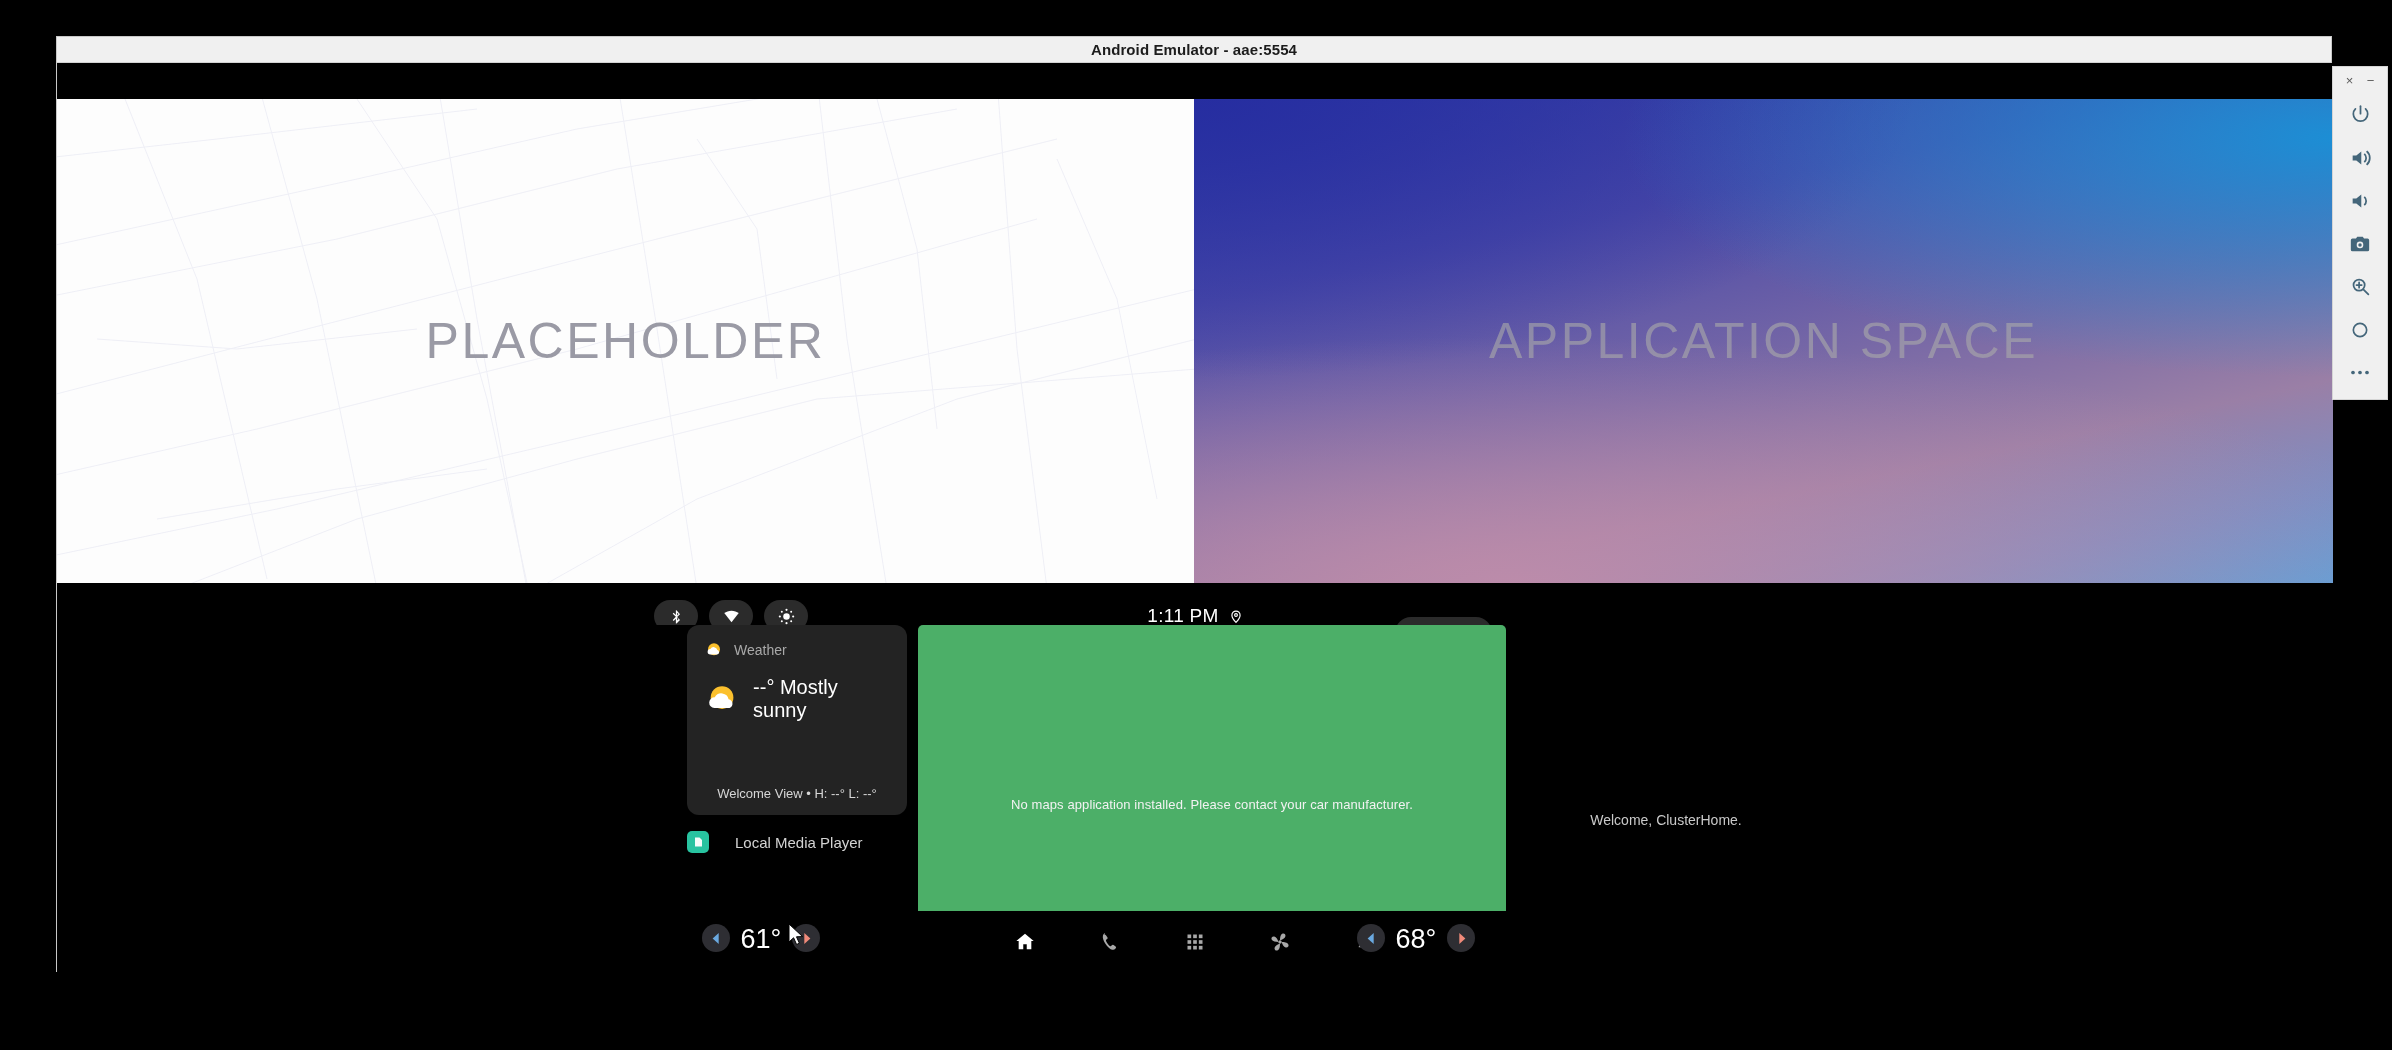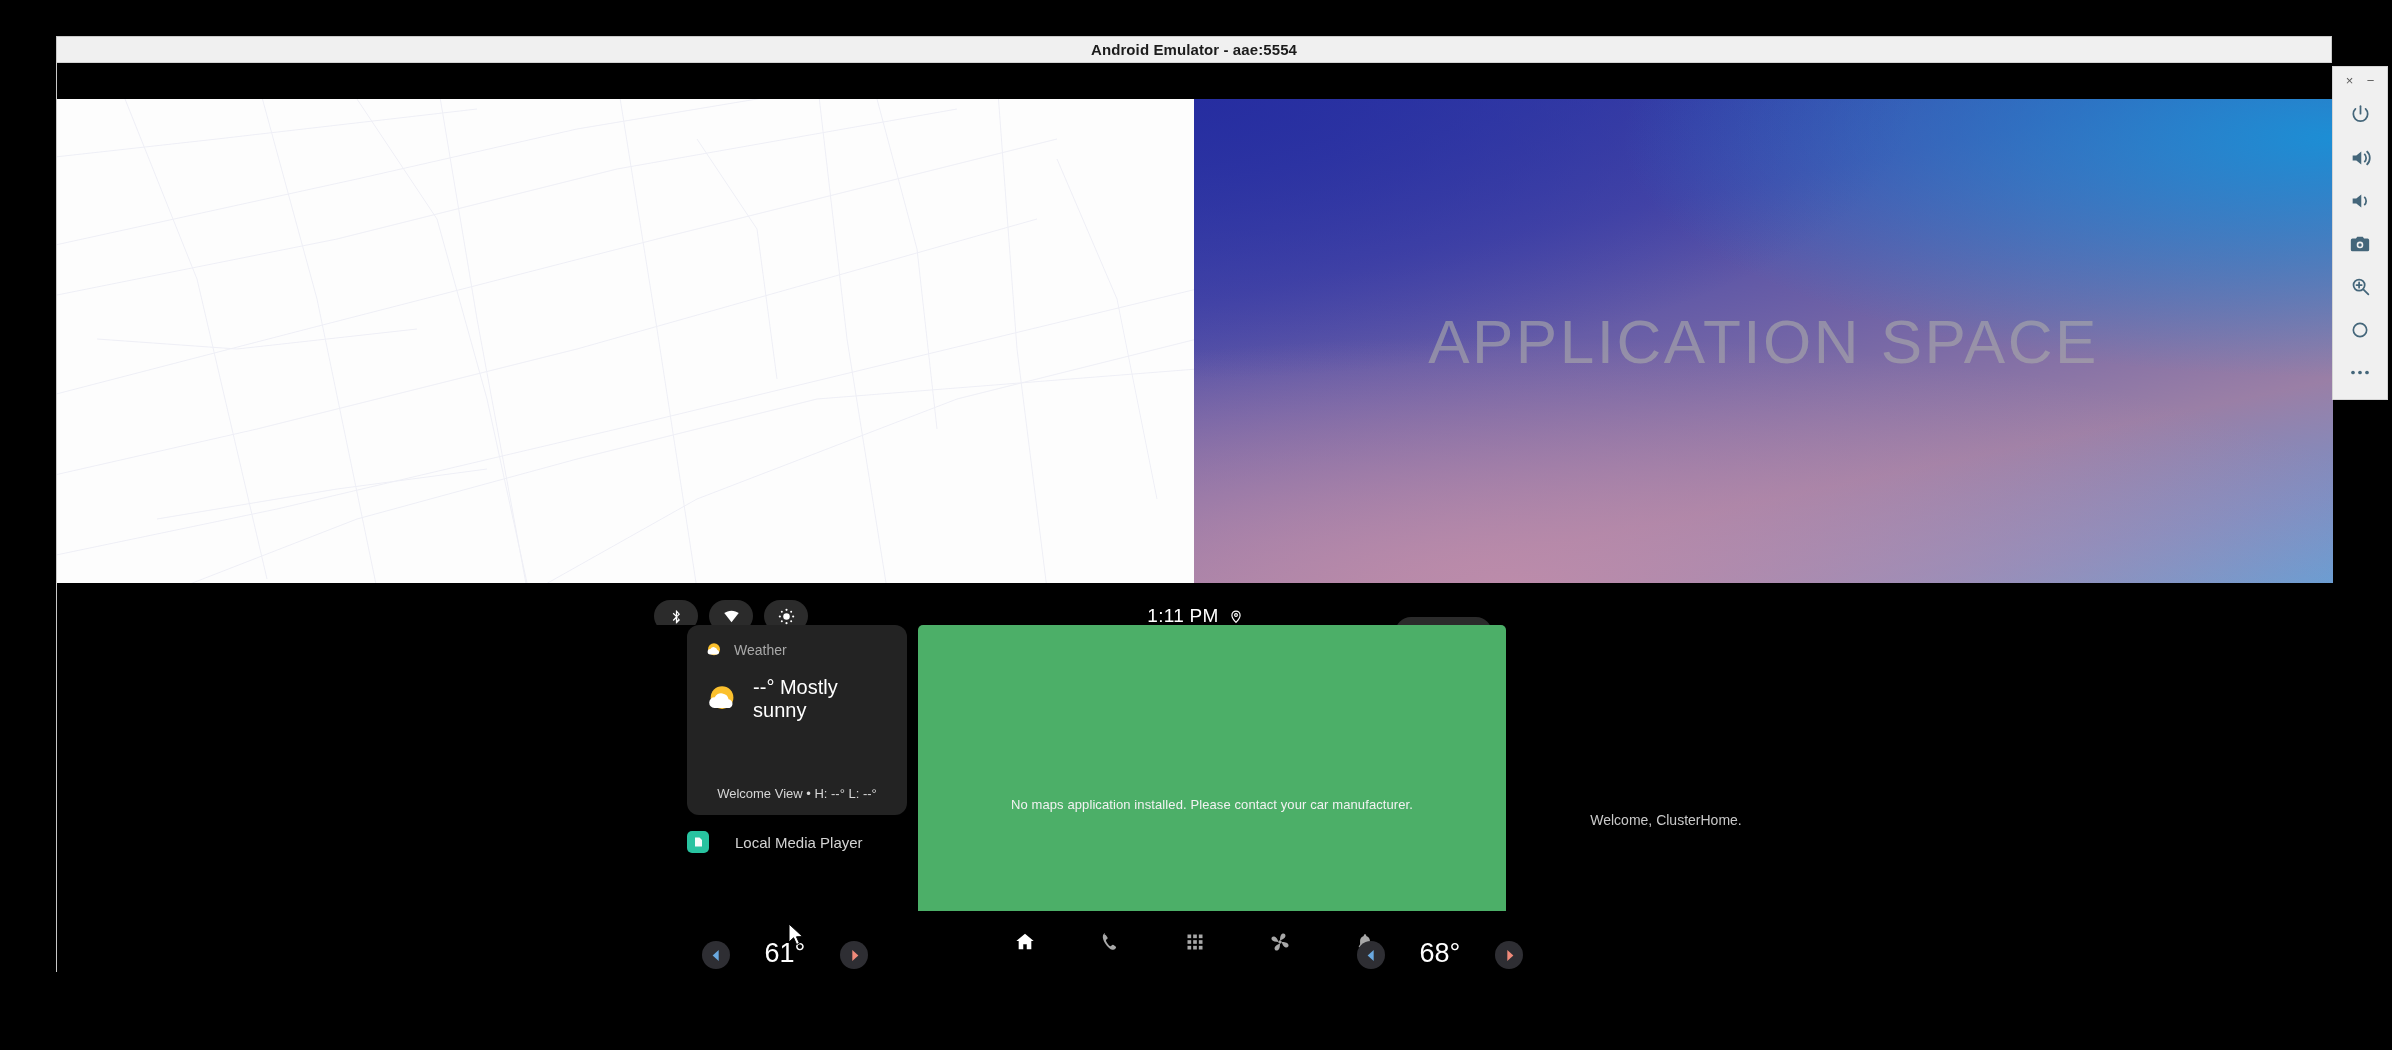--- a/index.html
+++ b/index.html
@@ -61,21 +61,21 @@
     overflow: hidden;
     display: flex; align-items: center; justify-content: center;
     background:
       radial-gradient(120% 95% at 100% 8%,  rgba(25,145,215,.95) 0%, rgba(25,145,215,0) 52%),
       radial-gradient(115% 105% at 0% 0%,   rgba(38,45,160,.98) 0%, rgba(38,45,160,0) 55%),
       radial-gradient(140% 85% at 28% 100%, rgba(190,140,170,.95) 0%, rgba(190,140,170,0) 60%),
       linear-gradient(168deg, #2f3ca7 0%, #4b4aa8 28%, #7a6aa6 55%, #9a7fa6 72%, #7b8fc4 88%, #5fa0d8 100%);
   }
   .panel-label-app {
     position: relative;
-    font-size: 62px; color: rgba(170,170,170,.62); letter-spacing: 2.5px;
+    font-size: 50px; color: rgba(170,170,170,.62); letter-spacing: 2.5px;
     font-weight: 400;
   }
 
   
   .statusbar {
     position: absolute; left: 0; top: 520px; width: 2276px; height: 42px;
     background: #000;
     margin-top: 12px;
   }
   .status-pills {
@@ -153,22 +153,22 @@
 
   
   .cursor { position: absolute; left: 731px; top: 860px; }
 
   
   .navbar {
     position: absolute; left: 0; bottom: 0; width: 2276px; height: 62px;
     background: #000;
   }
   .temp-group {
-    position: absolute; top: 27px;
-    display: flex; align-items: flex-end; gap: 28px;
+    position: absolute; top: 13px;
+    display: flex; align-items: flex-start; gap: 4px;
   }
   .temp-left  { left: 645px; }
   .temp-right { left: 1300px; }
   .temp-btn {
     width: 28px; height: 28px; border-radius: 50%;
     background: #2e2e33;
     display: flex; align-items: center; justify-content: center;
   }
   .temp-val { font-size: 27px; color: #fff; min-width: 54px; text-align: center; }
   .nav-icons {
@@ -233,20 +233,21 @@
               <path d="M480 490 L640 400 L900 300 L1140 240"></path>
               <path d="M120 490 L300 420 L520 360 L760 300 L1140 270"></path>
               <path d="M300 0 L380 120 L430 300 L470 484"></path>
               <path d="M820 0 L860 150 L880 330"></path>
               <path d="M1000 60 L1060 200 L1100 400"></path>
               <path d="M640 40 L700 130 L720 280"></path>
               <path d="M40 240 L180 250 L360 230"></path>
               <path d="M100 420 L280 390 L430 370"></path>
             </g>
           </svg>
+          <span class="panel-label-map">PLACEHOLDER</span>
         </div>
 
         <div class="panel-app">
           <span class="panel-label-app">APPLICATION SPACE</span>
         </div>
 
       </div>
 
       <div class="statusbar">
 

